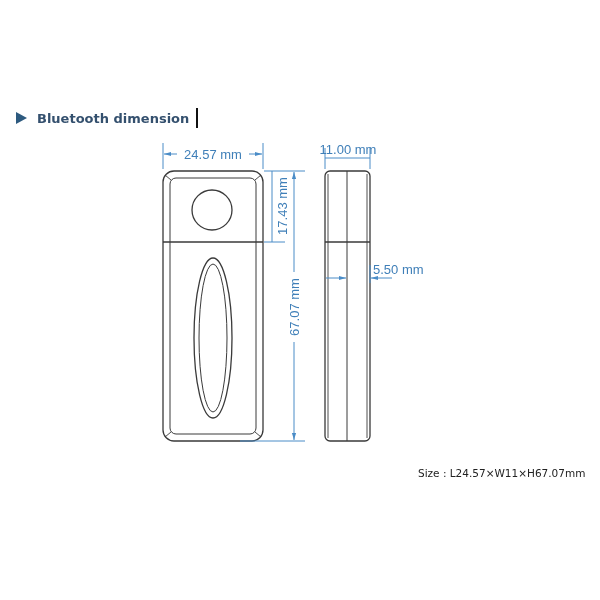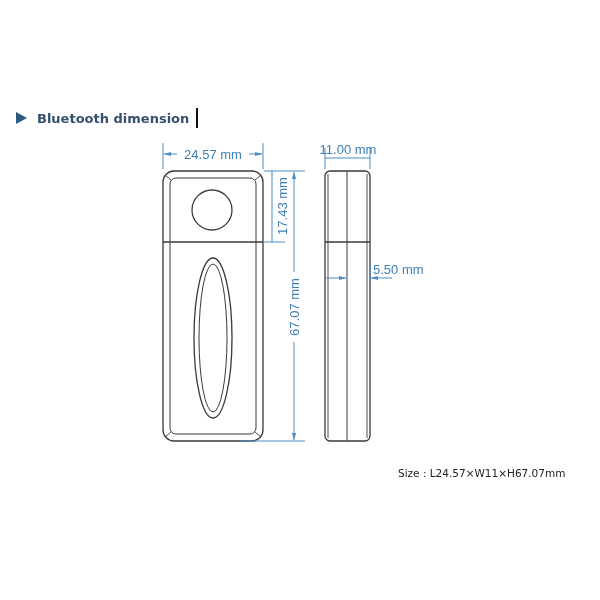--- a/index.html
+++ b/index.html
@@ -3,21 +3,21 @@
   <meta charset="utf-8">
   <style>
     html, body { margin: 0; padding: 0; background: #ffffff; }
     body { width: 600px; height: 600px; position: relative; overflow: hidden; font-family: "DejaVu Sans", sans-serif; }
     .heading { position: absolute; left: 16px; top: 108px; display: flex; align-items: center; height: 20px; }
     .heading .tri { width: 0; height: 0; border-top: 6px solid transparent; border-bottom: 6px solid transparent; border-left: 11px solid #2d5a7f; margin-right: 10px; }
     .heading .title { font-family: "DejaVu Sans", sans-serif; font-weight: bold; font-size: 13px; color: #34506e; letter-spacing: 0; }
     .heading .bar { width: 2px; height: 20px; background: #111; margin-left: 7px; }
     svg.drawing { position: absolute; left: 0; top: 0; }
     .dim-text { font-family: "Liberation Sans", sans-serif; font-size: 13px; fill: #3f7fb8; }
-    .size { position: absolute; left: 398px; top: 467px; font-family: "DejaVu Sans", sans-serif; font-size: 10.5px; color: #222; }
+    .size { position: absolute; left: 418px; top: 467px; font-family: "DejaVu Sans", sans-serif; font-size: 10.5px; color: #222; }
   </style>
 </head>
 <body>
 
 <div class="heading">
   <span class="tri"></span>
   <span class="title">Bluetooth dimension</span>
   <span class="bar"></span>
 </div>
 

